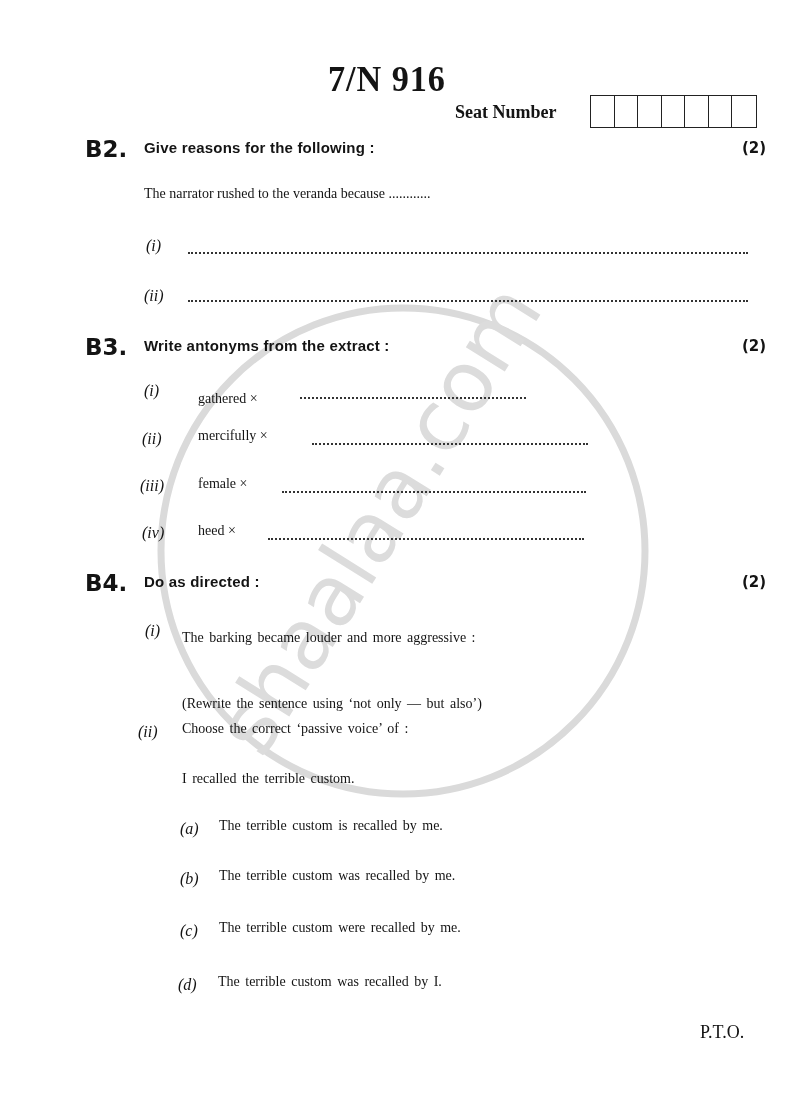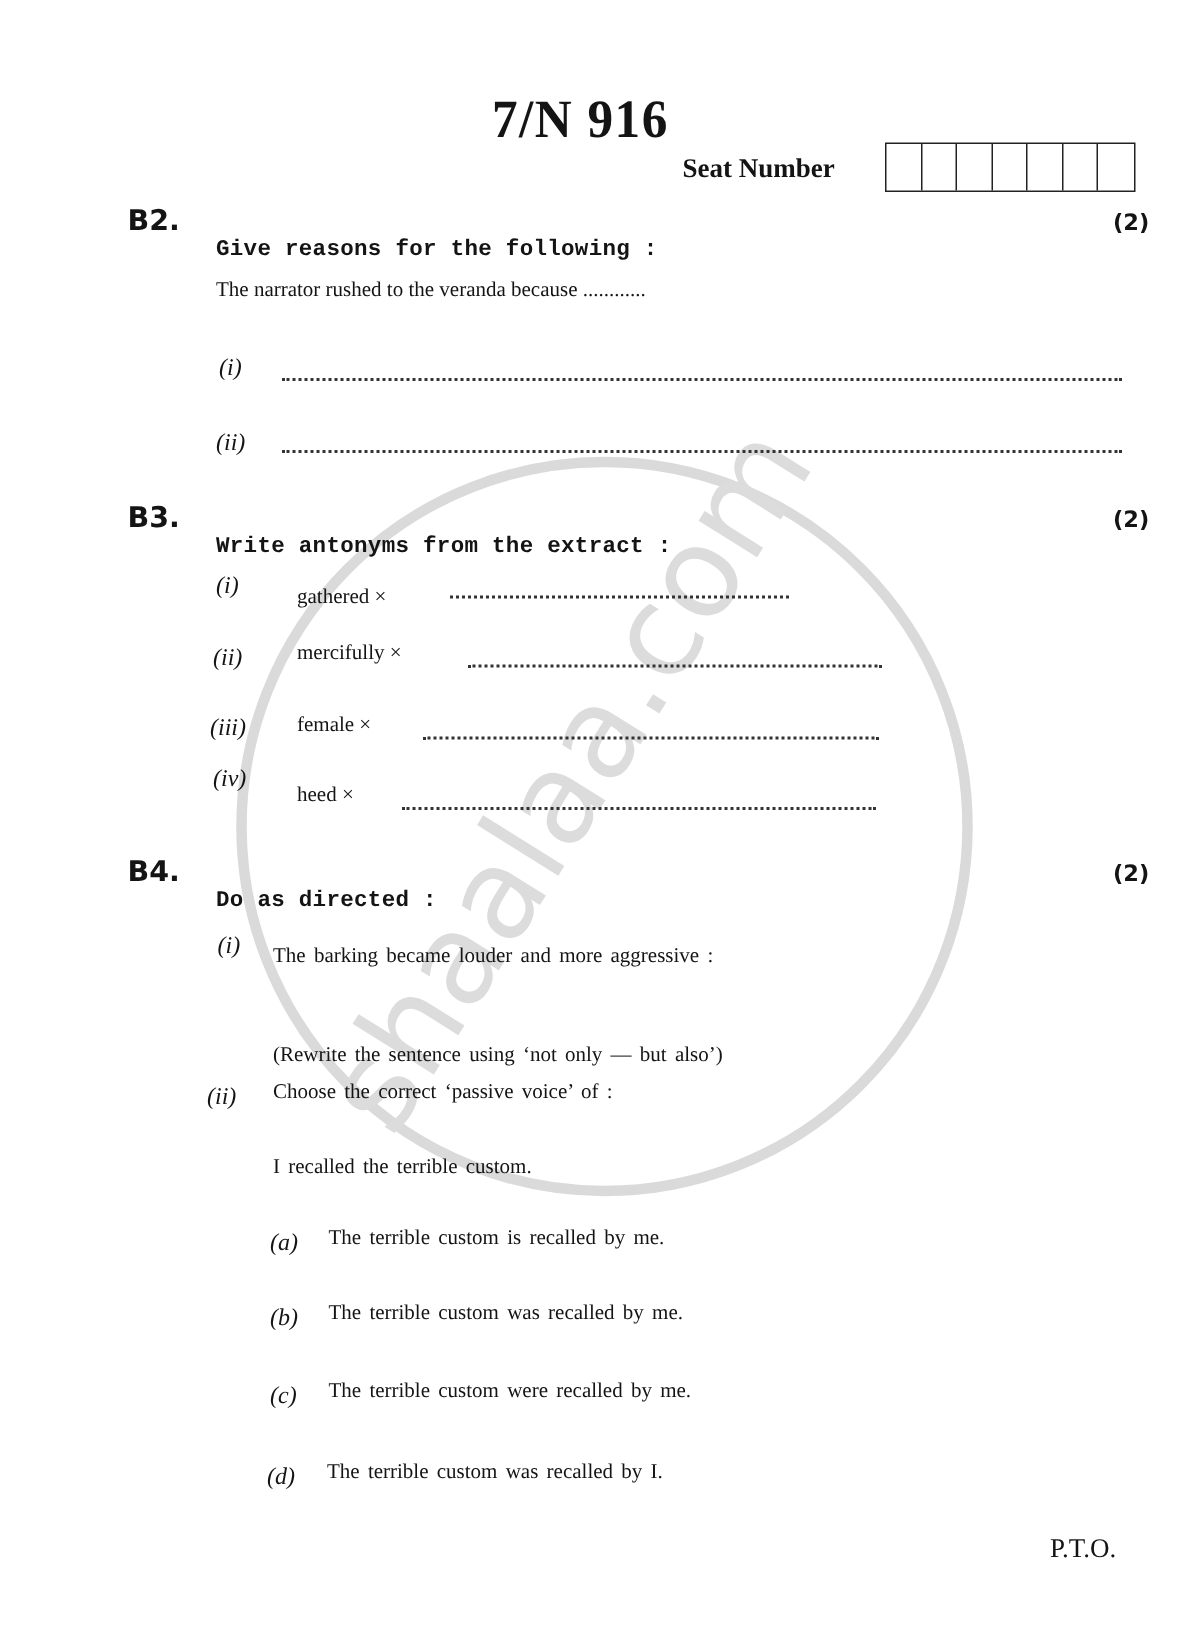--- a/index.html
+++ b/index.html
@@ -3,22 +3,22 @@
   <meta charset="utf-8">
   <style>
     html, body { margin:0; padding:0; background:#ffffff; }
     body { width:800px; height:1101px; position:relative; overflow:hidden; color:#141414; }
     .abs { position:absolute; white-space:nowrap; }
     .code { font-family: "Liberation Serif", serif; font-weight:bold; font-size:36px; letter-spacing:1px; left:328px; top:58px; transform:scaleX(0.95); transform-origin:left; }
     .seat-label { font-family: "Liberation Serif", serif; font-weight:bold; font-size:18px; left:455px; top:102px; }
     .seat-boxes { left:590px; top:95px; height:31px; display:flex; border:1.5px solid #222; }
     .seat-box { width:23.5px; height:31px; border-right:1.5px solid #222; box-sizing:border-box; }
     .seat-box:last-child { border-right:none; }
-    .qno { font-family: "DejaVu Sans", sans-serif; font-weight:bold; font-size:19px; left:85px; }
-    .qtitle { font-family: Liberation Mono, monospace; font-weight:bold; font-size:15px; left:144px; letter-spacing:0.2px;margin-top:19px; }
+    .qno { font-family: "DejaVu Sans", sans-serif; font-weight:bold; font-size:23px; left:85px; }
+    .qtitle { font-family: Liberation Sans, sans-serif; font-weight:bold; font-size:15px; left:144px; letter-spacing:0.2px; }
     .marks { font-family: "DejaVu Sans", sans-serif; font-weight:bold; font-size:15px; left:742px; }
     .body { font-family: Liberation Serif, serif; font-size:14px; }
     .roman { font-family: "Liberation Serif", serif; font-style:italic; font-size:16px; }
     .dots { border-bottom:2px dotted #333; height:0; }
     .pto { font-family: "Liberation Serif", serif; font-size:18px; left:700px; top:1022px; }
     .watermark { position:absolute; left:0; top:0; width:800px; height:1101px; pointer-events:none; }
   </style>
 </head>
 <body>
 
@@ -60,21 +60,21 @@
   <div class="abs dots" style="left:300px; top:397px; width:226px;"></div>
 
   <div class="abs roman" style="left:142px; top:430px;">(ii)</div>
   <div class="abs body" style="left:198px; top:428px;">mercifully ×</div>
   <div class="abs dots" style="left:312px; top:443px; width:276px;"></div>
 
   <div class="abs roman" style="left:140px; top:477px;">(iii)</div>
   <div class="abs body" style="left:198px; top:476px;">female ×</div>
   <div class="abs dots" style="left:282px; top:491px; width:304px;"></div>
 
-  <div class="abs roman" style="left:142px; top:511px;font-style:italic;">(iv)</div>
+  <div class="abs roman" style="left:142px; top:524px;font-style:italic;">(iv)</div>
   <div class="abs body" style="left:198px; top:523px;">heed ×</div>
   <div class="abs dots" style="left:268px; top:538px; width:316px;"></div>
 </div>
 
 <div>
   <div class="abs qno" style="top:570px;">B4.</div>
   <div class="abs qtitle" style="top:573px;">Do as directed :</div>
   <div class="abs marks" style="top:573px;">(2)</div>
 
   <div class="abs roman" style="left:145px; top:622px;">(i)</div>

